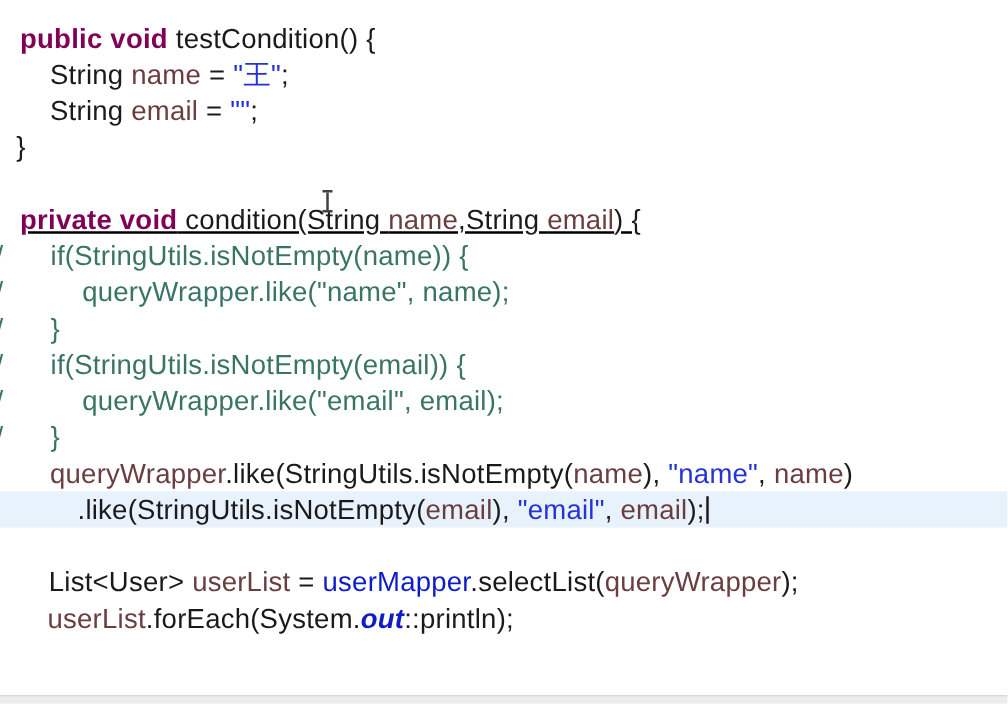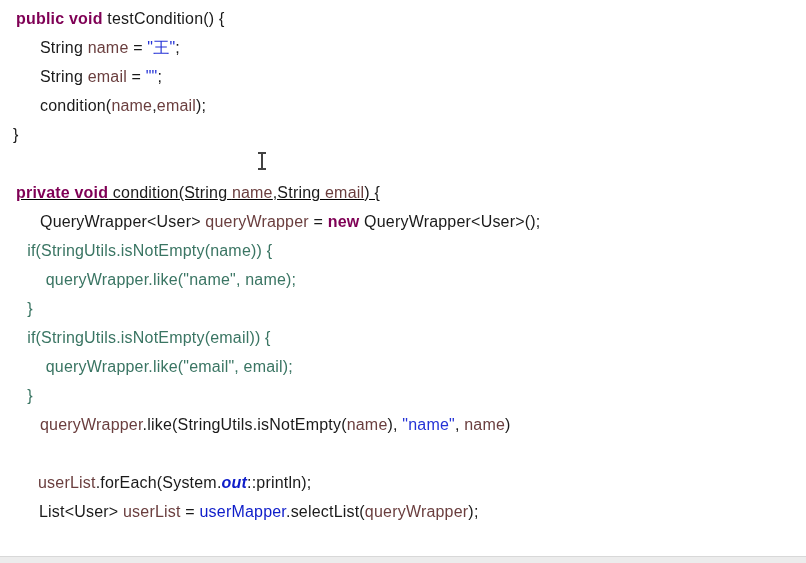--- a/index.html
+++ b/index.html
@@ -2,22 +2,22 @@
 <html><head>
 <meta charset="utf-8">
 <style>
   html,body{margin:0;padding:0;}
   body{
     width:806px;height:563px;overflow:hidden;background:#ffffff;
     font-family:"Liberation Sans","DejaVu Sans",sans-serif;
   }
   #editor{
     position:relative;width:806px;height:563px;box-sizing:border-box;
-    padding-top:4px;overflow:hidden;
-    font-size:16px;line-height:29px;letter-spacing:0.2px;
+    padding-top:16px;overflow:hidden;
+    font-size:22px;line-height:29px;letter-spacing:0.2px;
     cursor:text;
   }
   .line{height:29px;white-space:pre;position:relative;}
   .line.current{background:var(--hl,#e8f2fc);}
   .tok{white-space:pre;}
   .kw {color:var(--kw,#7f0055);font-weight:700;}
   .pl {color:var(--pl,#1a1a1a);}
   .var{color:var(--var,#6a3e3e);}
   .str{color:var(--str,#2432d6);}
   .cmt{color:var(--cmt,#3a7563);}
@@ -37,34 +37,33 @@
     background:#ececec;border-top:1px solid #d8d8d8;z-index:4;
   }
 </style>
 </head>
 <body>
 
 <div id="editor" style="--kw: #7f0055; --pl: #1a1a1a; --var: #6a3e3e; --str: #2432d6; --cmt: #3a7563; --fld: #0d1cc9; --hl: #e8f2fc; --caret: #1c1c1c; background: rgb(255, 255, 255);">
   <div class="line" style="padding-left: 16px;"><span class="tok kw">public void</span><span class="tok pl"> testCondition() {</span></div>
     <div class="line" style="padding-left: 40px;"><span class="tok pl">String </span><span class="tok var">name</span><span class="tok pl"> = </span><span class="tok str">"王"</span><span class="tok pl">;</span></div>
     <div class="line" style="padding-left: 40px;"><span class="tok pl">String </span><span class="tok var">email</span><span class="tok pl"> = </span><span class="tok str">""</span><span class="tok pl">;</span></div>
-    <div class="line" style="padding-left: 40px;"><span class="tok pl">condition(</span><span class="tok var">name</span><span class="tok pl">,</span><span class="tok var">email</span><span class="tok pl">);</span></div>
     <div class="line" style="padding-left: 13px;"><span class="tok pl">}</span></div>
     <div class="line" style="padding-left: 16px;"></div>
     <div class="line" style="padding-left: 16px; text-decoration: underline;"><span class="tok kw">private void</span><span class="tok pl"> condition(String </span><span class="tok var">name</span><span class="tok pl">,String </span><span class="tok var">email</span><span class="tok pl">) {</span></div>
-    <div class="line" style="padding-left: 40px;"><span class="tok pl">QueryWrapper&lt;User&gt; </span><span class="tok var">queryWrapper</span><span class="tok pl"> = </span><span class="tok kw">new</span><span class="tok pl"> QueryWrapper&lt;User&gt;();</span></div>
     <div class="line" style="margin-left: -10px;"><span class="tok cmt">//      if(StringUtils.isNotEmpty(name)) {</span></div>
     <div class="line" style="margin-left: -10px;"><span class="tok cmt">//          queryWrapper.like("name", name);</span></div>
     <div class="line" style="margin-left: -10px;"><span class="tok cmt">//      }</span></div>
     <div class="line" style="margin-left: -10px;"><span class="tok cmt">//      if(StringUtils.isNotEmpty(email)) {</span></div>
     <div class="line" style="margin-left: -10px;"><span class="tok cmt">//          queryWrapper.like("email", email);</span></div>
     <div class="line" style="margin-left: -10px;"><span class="tok cmt">//      }</span></div>
     <div class="line" style="padding-left: 40px;"><span class="tok var">queryWrapper</span><span class="tok pl">.like(StringUtils.</span><span class="tok sm">isNotEmpty</span><span class="tok pl">(</span><span class="tok var">name</span><span class="tok pl">), </span><span class="tok str">"name"</span><span class="tok pl">, </span><span class="tok var">name</span><span class="tok pl">)</span></div>
+    <div class="line current" style="padding-left: 62px;"><span class="tok pl">.like(StringUtils.</span><span class="tok sm">isNotEmpty</span><span class="tok pl">(</span><span class="tok var">email</span><span class="tok pl">), </span><span class="tok str">"email"</span><span class="tok pl">, </span><span class="tok var">email</span><span class="tok pl">);</span><span class="caret"></span></div>
     <div class="line" style="padding-left: 0px;"></div>
+    <div class="line" style="padding-left: 39px;"><span class="tok pl">List&lt;User&gt; </span><span class="tok var">userList</span><span class="tok pl"> = </span><span class="tok fld">userMapper</span><span class="tok pl">.selectList(</span><span class="tok var">queryWrapper</span><span class="tok pl">);</span></div>
     <div class="line" style="padding-left: 38px;"><span class="tok var">userList</span><span class="tok pl">.forEach(System.</span><span class="tok sf">out</span><span class="tok pl">::println);</span></div>
-    <div class="line" style="padding-left: 39px;"><span class="tok pl">List&lt;User&gt; </span><span class="tok var">userList</span><span class="tok pl"> = </span><span class="tok fld">userMapper</span><span class="tok pl">.selectList(</span><span class="tok var">queryWrapper</span><span class="tok pl">);</span></div>
     <div id="ibeam" style="left: 256px; top: 152px;">
     <div class="serif-top"></div>
     <div class="bar"></div>
     <div class="serif-bottom"></div>
   </div>
   <div id="bottom-strip"></div>
 </div>
 
 </body></html>

